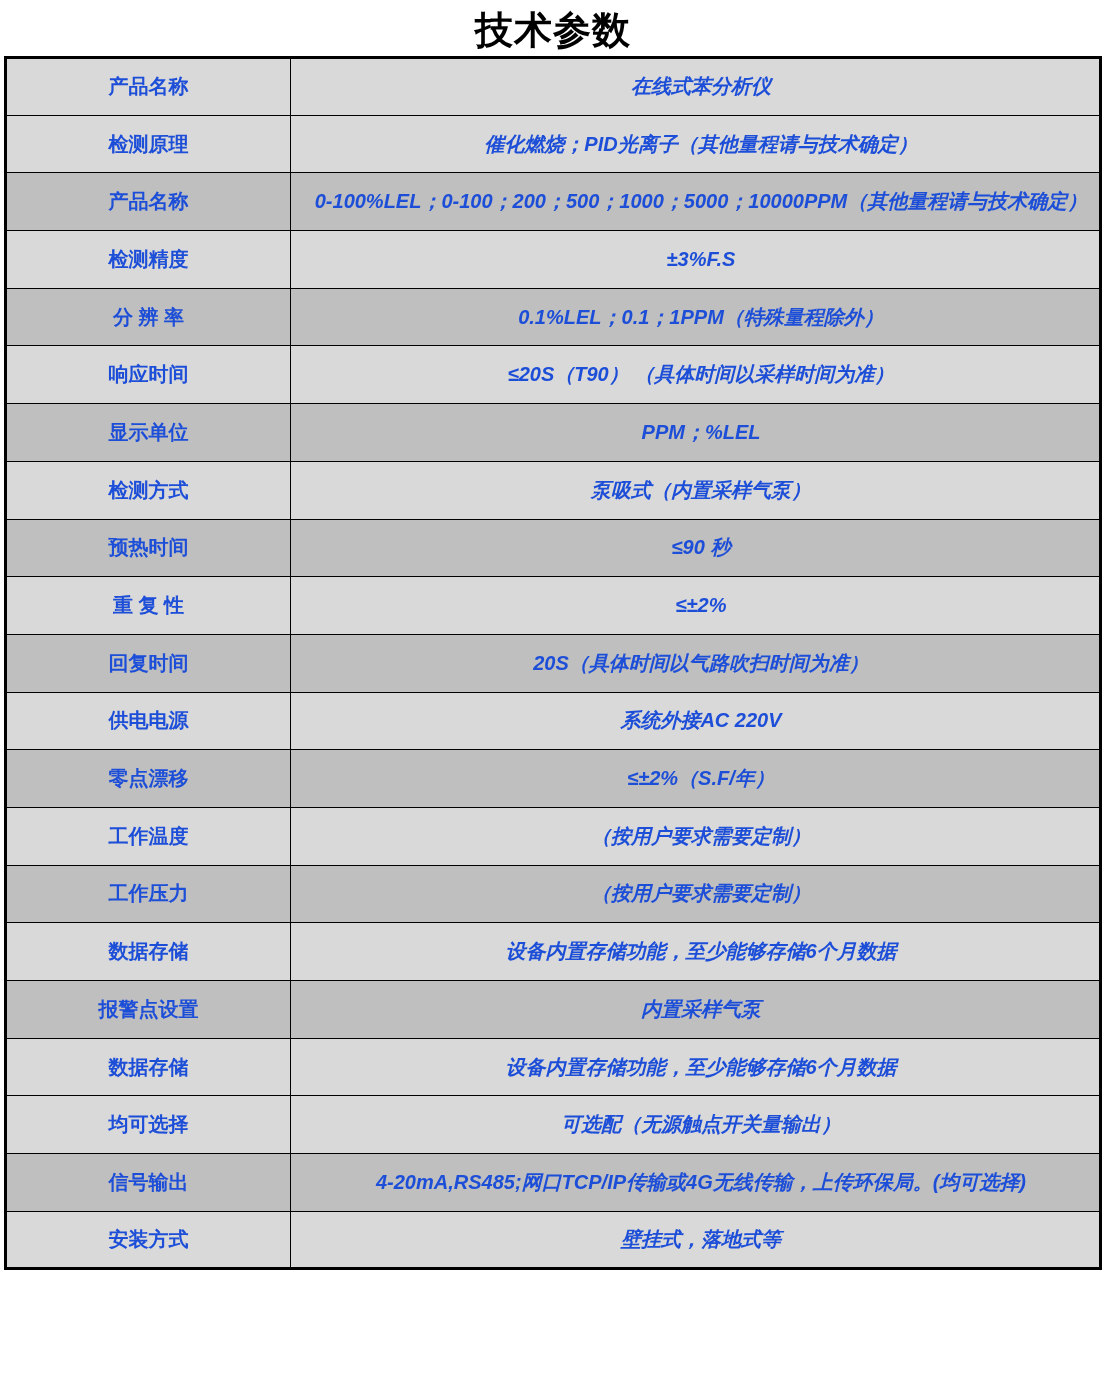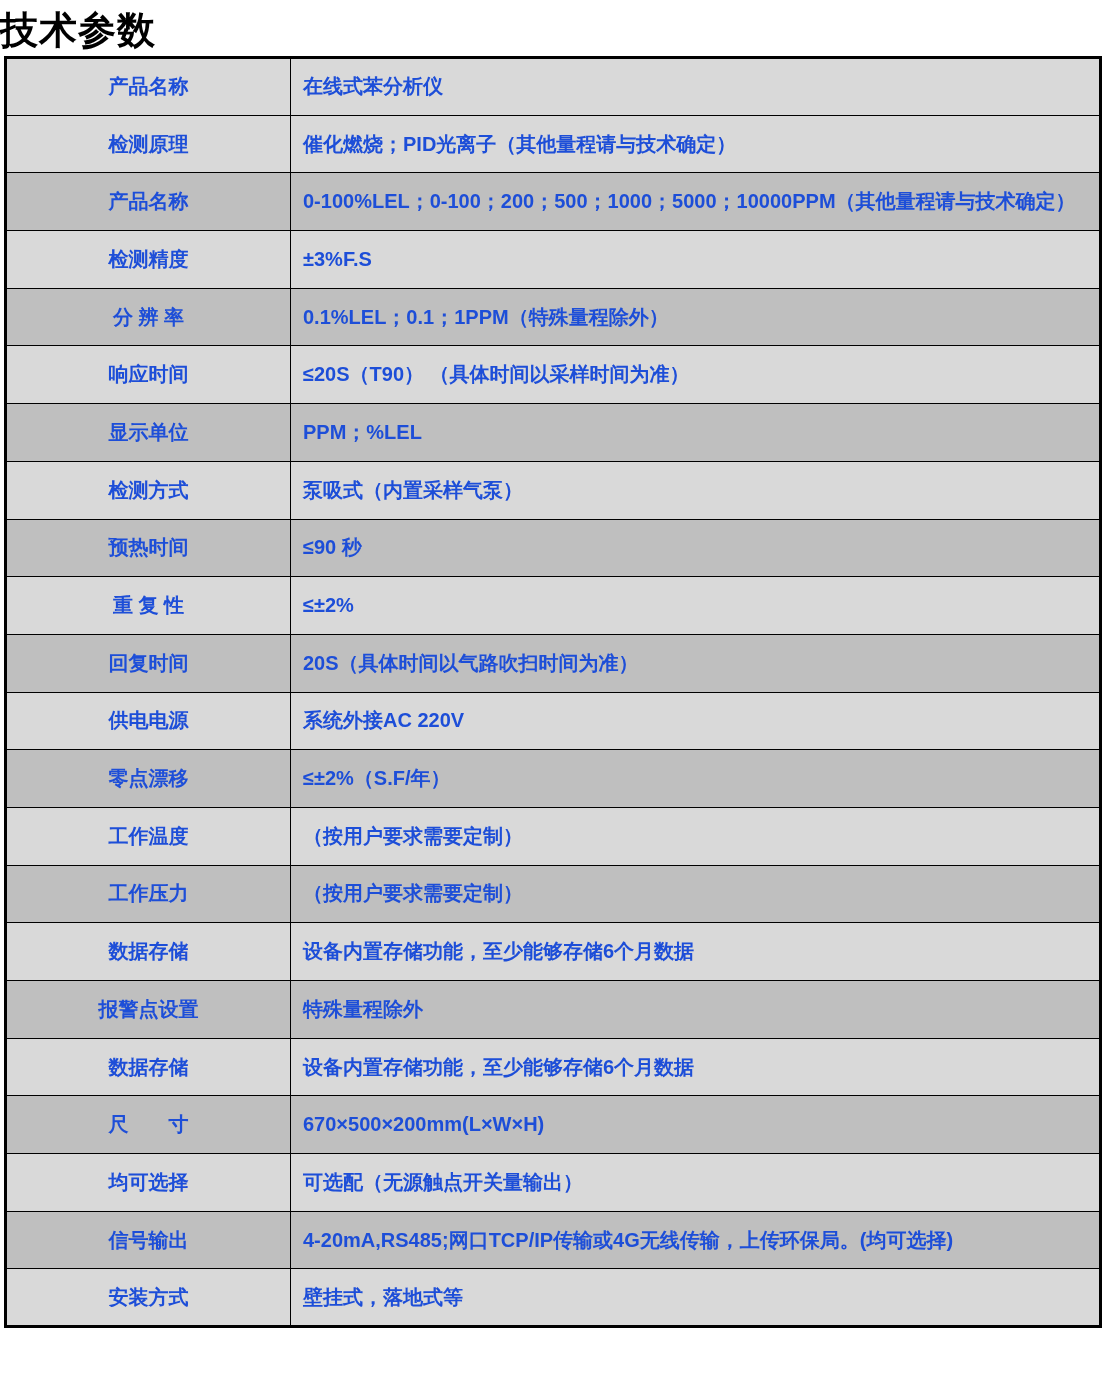--- a/index.html
+++ b/index.html
@@ -11,20 +11,21 @@
   .page {
     width: 1106px;
     height: 1390px;
     background: #ffffff;
     overflow: hidden;
   }
   .title-wrap {
     height: 56px;
     display: flex;
     align-items: center;
+    justify-content: center;
   }
   .page-title {
     font-size: 38px;
     font-weight: 900;
     color: #000000;
     letter-spacing: 1px;
     margin-top: 4px;
   }
   table.spec-table {
     width: 1098px;
@@ -39,22 +40,23 @@
     font-size: 20px;
     font-weight: 700;
     color: #1d4ed8;
     vertical-align: middle;
   }
   td.label {
     width: 285px;
     text-align: center;
   }
   td.value {
-    text-align: left;
+    text-align: center;
     padding-left: 12px;
+    font-style: italic;
   }
   tr.row-light td { background: var(--row-light, #d9d9d9); }
   tr.row-dark  td { background: var(--row-dark,  #bfbfbf); }
 </style>
 </head>
 <body>
 
 <div class="page">
   <div class="title-wrap">
     <h1 class="page-title">技术参数</h1>
@@ -121,29 +123,25 @@
         <tr class="row-dark">
           <td class="label">工作压力</td>
           <td class="value">（按用户要求需要定制）</td>
         </tr>
         <tr class="row-light">
           <td class="label">数据存储</td>
           <td class="value">设备内置存储功能，至少能够存储6个月数据</td>
         </tr>
         <tr class="row-dark">
           <td class="label">报警点设置</td>
-          <td class="value">特殊量程除外</td>
+          <td class="value">内置采样气泵</td>
         </tr>
         <tr class="row-light">
           <td class="label">数据存储</td>
           <td class="value">设备内置存储功能，至少能够存储6个月数据</td>
-        </tr>
-        <tr class="row-dark">
-          <td class="label">尺　　寸</td>
-          <td class="value">670×500×200mm(L×W×H)</td>
         </tr>
         <tr class="row-light">
           <td class="label">均可选择</td>
           <td class="value">可选配（无源触点开关量输出）</td>
         </tr>
         <tr class="row-dark">
           <td class="label">信号输出</td>
           <td class="value">4-20mA,RS485;网口TCP/IP传输或4G无线传输，上传环保局。(均可选择)</td>
         </tr>
         <tr class="row-light">

